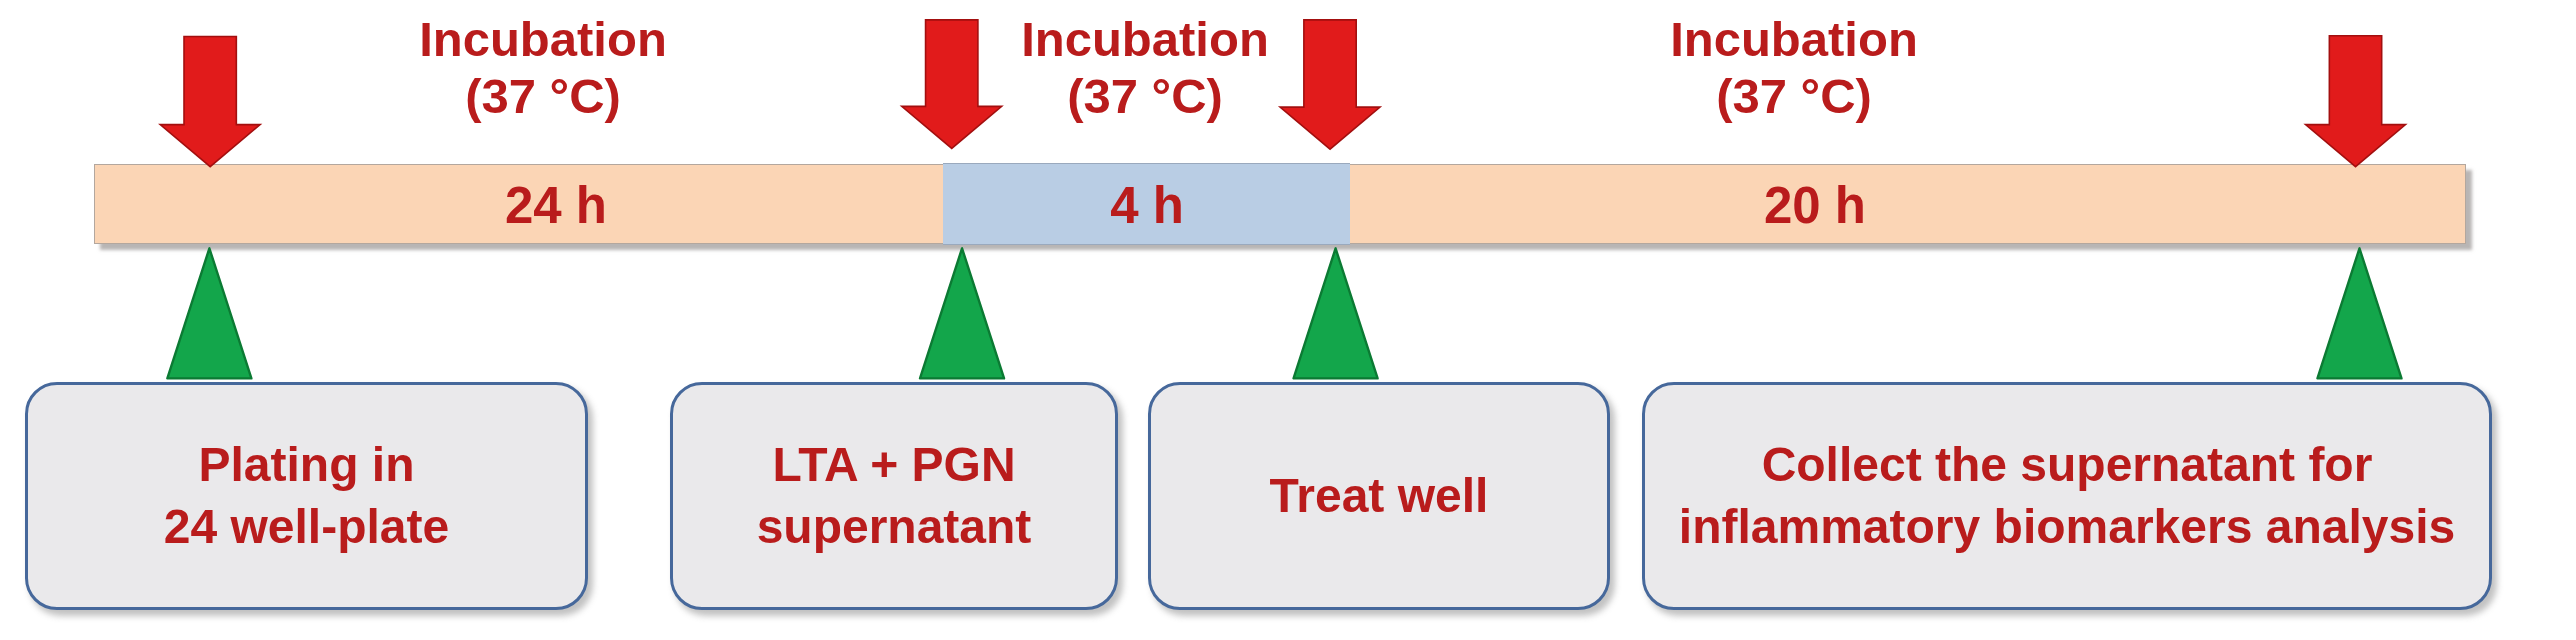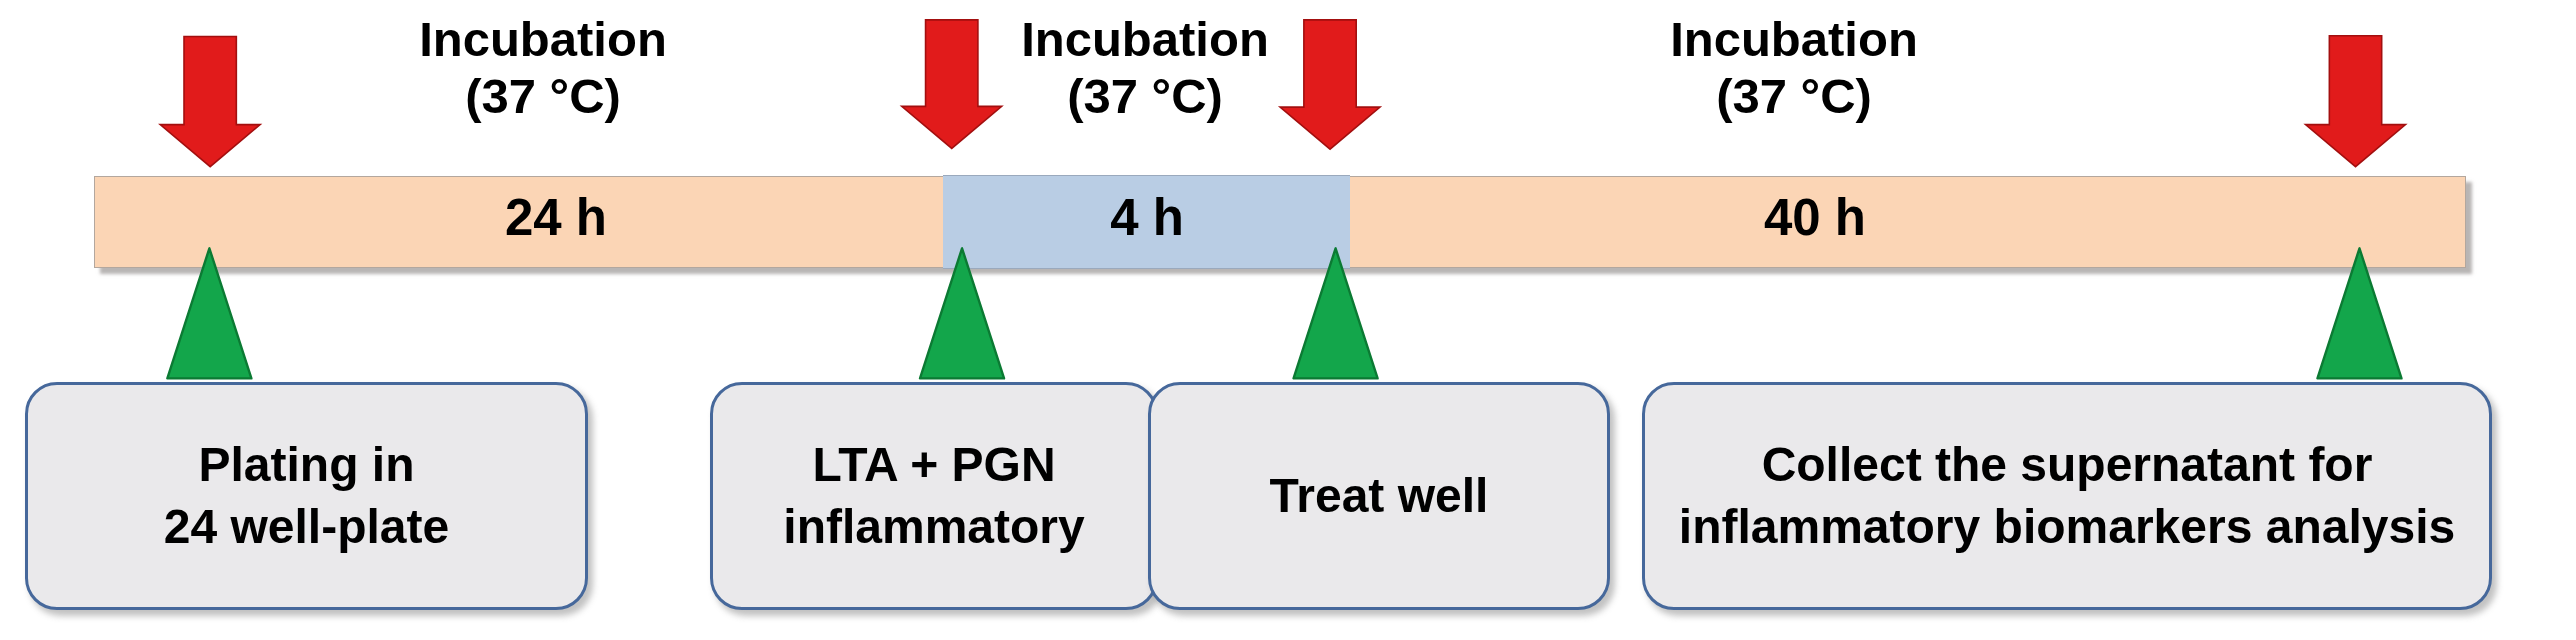--- a/index.html
+++ b/index.html
@@ -1,29 +1,29 @@
 <!DOCTYPE html>
 <html style="font-size:12.7px"><head>
 <meta charset="utf-8">
 <style>
   html,body{margin:0;padding:0;background:#ffffff;}
   .stage{
     position:relative;width:2576px;height:641px;background:#ffffff;
     font-family:"Liberation Sans","DejaVu Sans",sans-serif;
-    color:#000000;overflow:hidden;
+    color:#b91c1c;overflow:hidden;
   }
   
   .inc-label{
     position:absolute;top:11px;transform:translateX(-50%);
     text-align:center;font-weight:bold;font-size:49px;line-height:57px;
     letter-spacing:0px;white-space:nowrap;
   }
   
   .bar{
-    position:absolute;left:94px;top:176px;width:2372px;height:92px;
+    position:absolute;left:94px;top:164px;width:2372px;height:80px;
     background:#fbd5b5;border:1.6px solid #b3a79e;box-sizing:border-box;
     box-shadow:6.3px 6.3px 3.2px rgba(125,120,118,0.55);
     padding-left:40px;
   }
   .seg-blue{
     position:absolute;top:-1.6px;bottom:-1.6px;left:848px;width:407px;
     background:#b9cde4;border-top:1.6px solid #9aa9bd;border-bottom:1.6px solid #9aa9bd;
   }
   .bar-label{
     position:absolute;top:0;height:80px;transform:translateX(-50%);
@@ -57,43 +57,43 @@
   </div>
   <div class="inc-label" style="left:1794px">
     <div>Incubation</div>
     <div>(37 °C)</div>
   </div>
 
   <div class="bar">
     <div class="seg-blue"></div>
     <span class="bar-label" style="left:461px">24 h</span>
     <span class="bar-label" style="left:1052px">4 h</span>
-    <span class="bar-label" style="left:1720px">40 h</span>
+    <span class="bar-label" style="left:1720px">20 h</span>
   </div>
 
   <svg class="marker-layer" viewBox="0 0 3248 808" xmlns="http://www.w3.org/2000/svg">
     <polygon class="red-arrow" points="232,46 298,46 298,157 328,157 265,210 202,157 232,157"></polygon>
     <polygon class="red-arrow" points="1167,25 1233,25 1233,134 1263,134 1200,187 1137,134 1167,134"></polygon>
     <polygon class="red-arrow" points="1644,25 1710,25 1710,135 1740,135 1677,188 1614,135 1644,135"></polygon>
     <polygon class="red-arrow" points="2937,45 3003,45 3003,157 3033,157 2970,210 2907,157 2937,157"></polygon>
 
     <polygon class="green-tri" points="211,477 317,477 264,313"></polygon>
     <polygon class="green-tri" points="1160,477 1266,477 1213,313"></polygon>
     <polygon class="green-tri" points="1631,477 1737,477 1684,313"></polygon>
     <polygon class="green-tri" points="2922,477 3028,477 2975,313"></polygon>
   </svg>
 
   <div class="step-box" style="left:25px;width:563px">
     <div>Plating in</div>
     <div>24 well-plate</div>
   </div>
 
-  <div class="step-box" style="left:710px;width:448px">
+  <div class="step-box" style="left:670px;width:448px">
     <div>LTA + PGN</div>
-    <div>inflammatory</div>
+    <div>supernatant</div>
   </div>
 
   <div class="step-box" style="left:1148px;width:462px">
     <div>Treat well</div>
   </div>
 
   <div class="step-box" style="left:1642px;width:850px">
     <div>Collect the supernatant for</div>
     <div>inflammatory biomarkers analysis</div>
   </div>

